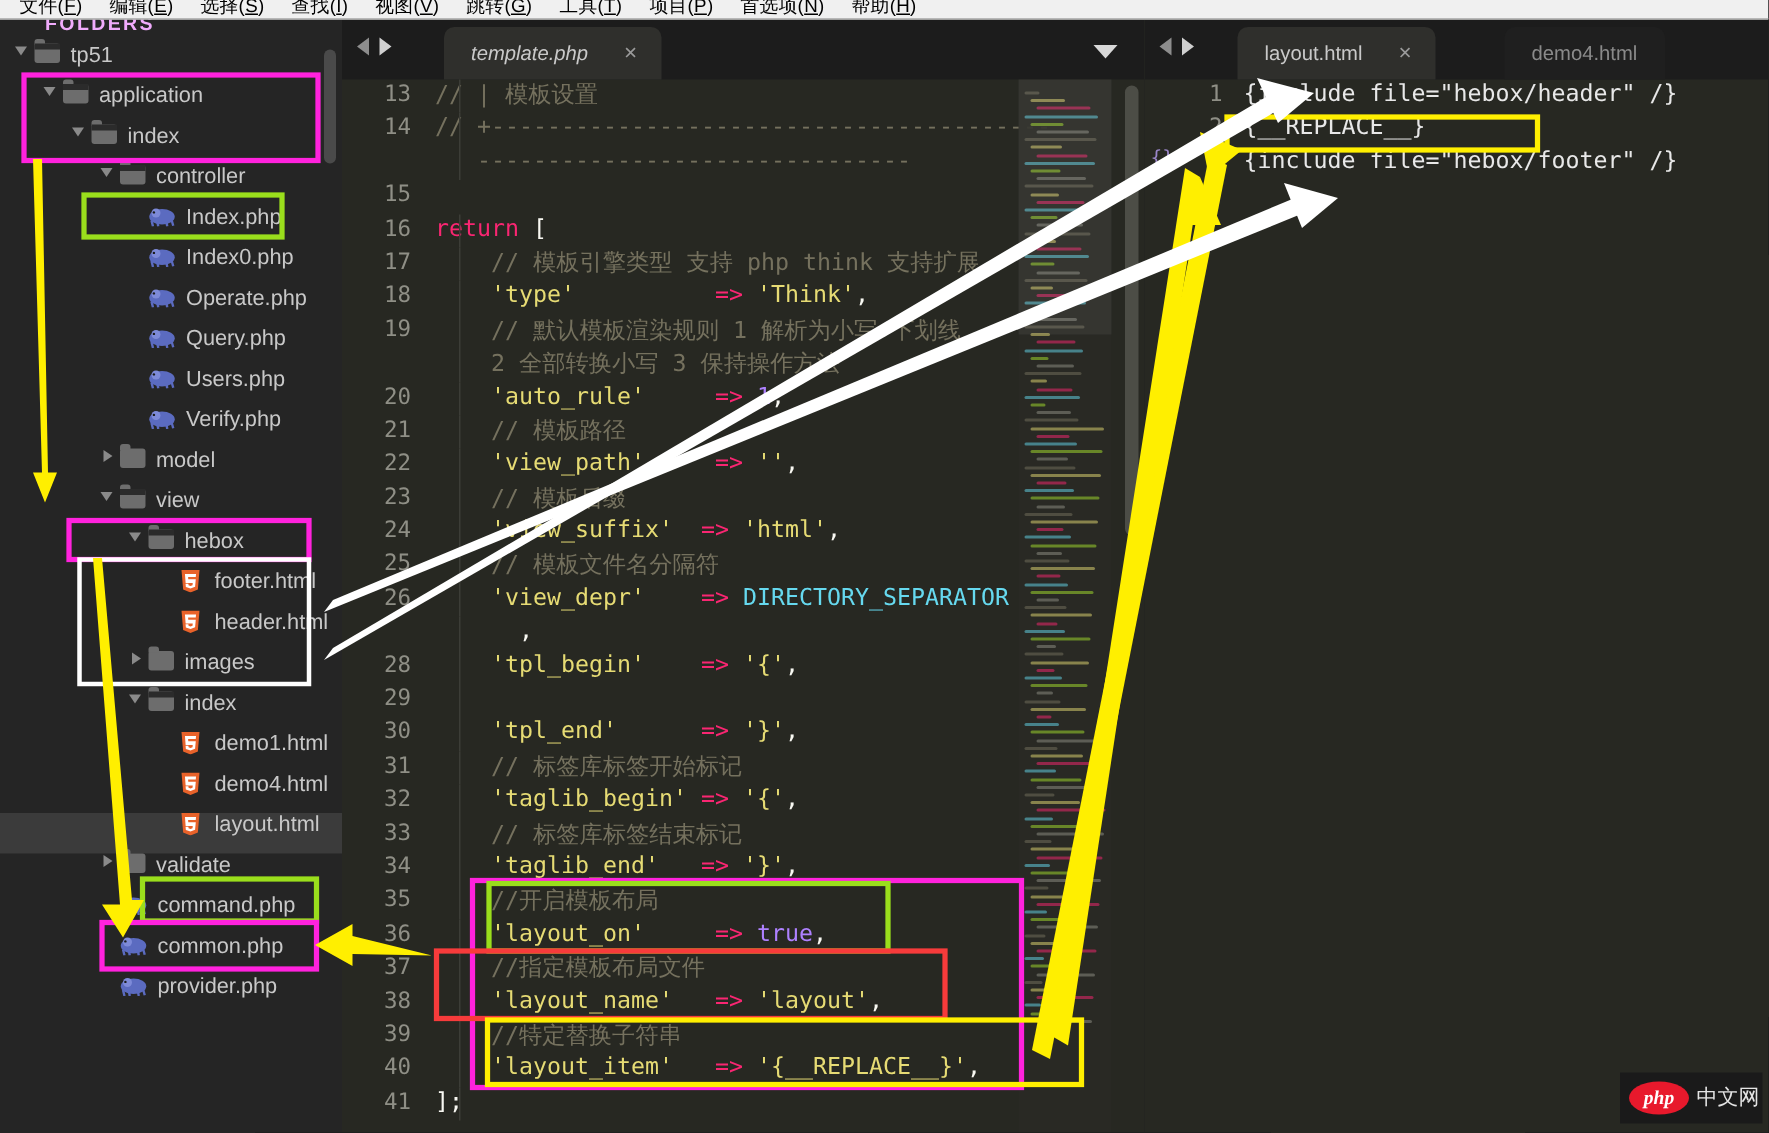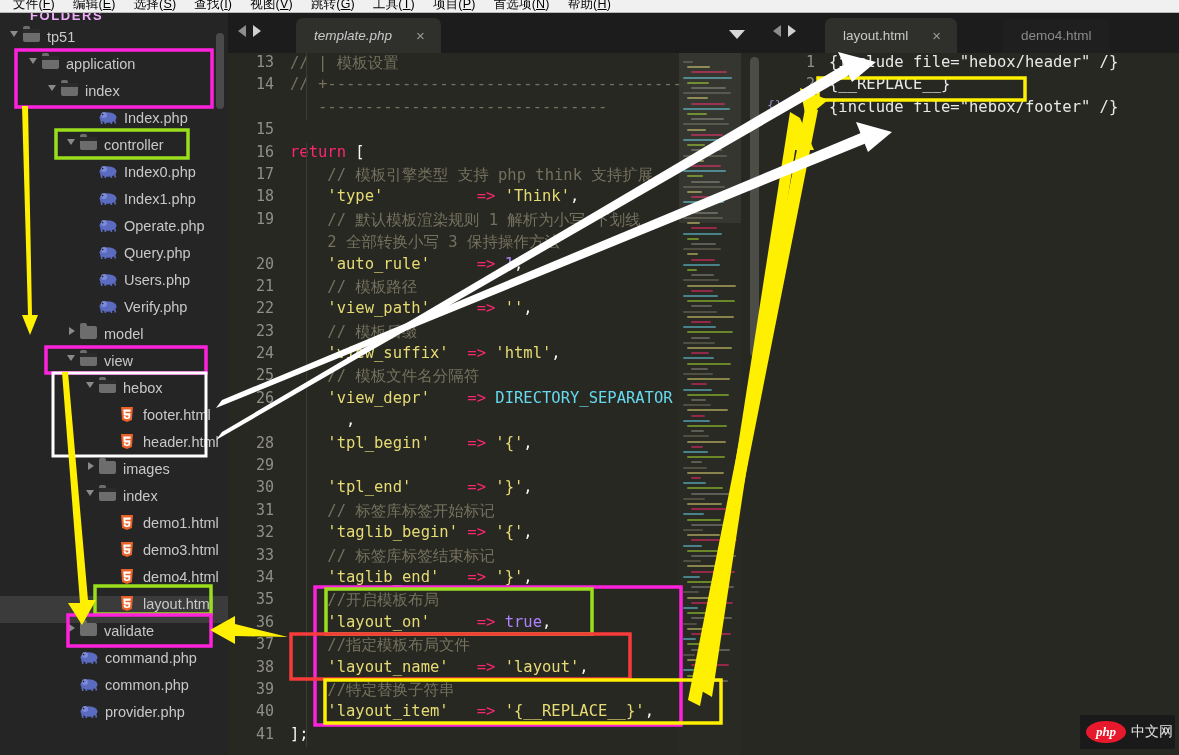--- a/index.html
+++ b/index.html
@@ -140,53 +140,43 @@
           <span class="arrow open" style="margin-left: 29px;"></span>
           <span class="ficon folder-open"></span>
           <span class="lbl">application</span>
         </div>
         <div class="row">
           <span class="arrow open" style="margin-left: 48px;"></span>
           <span class="ficon folder-open"></span>
           <span class="lbl">index</span>
         </div>
         <div class="row">
+          <span class="arrow open" style="margin-left: 67px;"></span>
+          <span class="ficon folder-open"></span>
+          <span class="lbl">controller</span>
+        </div>
+        <div class="row">
           <span class="arrow none" style="margin-left: 86px;"></span>
           <span class="ficon php"><svg width="18" height="14" viewBox="0 0 18 14">
               <ellipse cx="9" cy="7.5" rx="8.5" ry="5.2" fill="#5b6bc0"></ellipse>
               <ellipse cx="5" cy="5" rx="3" ry="3" fill="#7d8ad8"></ellipse>
               <path d="M2 10 L3 14 M6 11 L6.5 14 M12 11 L12.5 14 M15.5 10 L16.5 13.5" stroke="#5b6bc0" stroke-width="1.6"></path>
               <circle cx="3.6" cy="4.6" r="0.8" fill="#1b1b1b"></circle>
             </svg></span>
           <span class="lbl">Index.php</span>
         </div>
         <div class="row">
-          <span class="arrow open" style="margin-left: 67px;"></span>
-          <span class="ficon folder-open"></span>
-          <span class="lbl">controller</span>
-        </div>
-        <div class="row">
           <span class="arrow none" style="margin-left: 86px;"></span>
           <span class="ficon php"><svg width="18" height="14" viewBox="0 0 18 14">
               <ellipse cx="9" cy="7.5" rx="8.5" ry="5.2" fill="#5b6bc0"></ellipse>
               <ellipse cx="5" cy="5" rx="3" ry="3" fill="#7d8ad8"></ellipse>
               <path d="M2 10 L3 14 M6 11 L6.5 14 M12 11 L12.5 14 M15.5 10 L16.5 13.5" stroke="#5b6bc0" stroke-width="1.6"></path>
               <circle cx="3.6" cy="4.6" r="0.8" fill="#1b1b1b"></circle>
             </svg></span>
           <span class="lbl">Index0.php</span>
-        </div>
-        <div class="row">
-          <span class="arrow none" style="margin-left: 86px;"></span>
-          <span class="ficon php"><svg width="18" height="14" viewBox="0 0 18 14">
-              <ellipse cx="9" cy="7.5" rx="8.5" ry="5.2" fill="#5b6bc0"></ellipse>
-              <ellipse cx="5" cy="5" rx="3" ry="3" fill="#7d8ad8"></ellipse>
-              <path d="M2 10 L3 14 M6 11 L6.5 14 M12 11 L12.5 14 M15.5 10 L16.5 13.5" stroke="#5b6bc0" stroke-width="1.6"></path>
-              <circle cx="3.6" cy="4.6" r="0.8" fill="#1b1b1b"></circle>
-            </svg></span>
-          <span class="lbl">Index1.php</span>
         </div>
         <div class="row">
           <span class="arrow none" style="margin-left: 86px;"></span>
           <span class="ficon php"><svg width="18" height="14" viewBox="0 0 18 14">
               <ellipse cx="9" cy="7.5" rx="8.5" ry="5.2" fill="#5b6bc0"></ellipse>
               <ellipse cx="5" cy="5" rx="3" ry="3" fill="#7d8ad8"></ellipse>
               <path d="M2 10 L3 14 M6 11 L6.5 14 M12 11 L12.5 14 M15.5 10 L16.5 13.5" stroke="#5b6bc0" stroke-width="1.6"></path>
               <circle cx="3.6" cy="4.6" r="0.8" fill="#1b1b1b"></circle>
             </svg></span>
           <span class="lbl">Operate.php</span>
@@ -262,28 +252,20 @@
           <span class="ficon folder-open"></span>
           <span class="lbl">index</span>
         </div>
         <div class="row">
           <span class="arrow none" style="margin-left: 105px;"></span>
           <span class="ficon html"><svg width="14" height="15" viewBox="0 0 14 15">
               <path d="M1 0 h12 l-1.1 13 L7 15 L2.1 13 Z" fill="#e8622a"></path>
               <path d="M3.3 2.6 h7.4 l-.2 2.1 H5.4 l.12 1.5 h5.0 l-.45 5.0 L7 12.3 l-3.1-1.0 -.2-2.2 h1.9 l.1 1.1 1.3.4 1.35-.4.14-1.6H3.75Z" fill="#fff"></path>
             </svg></span>
           <span class="lbl">demo1.html</span>
-        </div>
-        <div class="row">
-          <span class="arrow none" style="margin-left: 105px;"></span>
-          <span class="ficon html"><svg width="14" height="15" viewBox="0 0 14 15">
-              <path d="M1 0 h12 l-1.1 13 L7 15 L2.1 13 Z" fill="#e8622a"></path>
-              <path d="M3.3 2.6 h7.4 l-.2 2.1 H5.4 l.12 1.5 h5.0 l-.45 5.0 L7 12.3 l-3.1-1.0 -.2-2.2 h1.9 l.1 1.1 1.3.4 1.35-.4.14-1.6H3.75Z" fill="#fff"></path>
-            </svg></span>
-          <span class="lbl">demo3.html</span>
         </div>
         <div class="row">
           <span class="arrow none" style="margin-left: 105px;"></span>
           <span class="ficon html"><svg width="14" height="15" viewBox="0 0 14 15">
               <path d="M1 0 h12 l-1.1 13 L7 15 L2.1 13 Z" fill="#e8622a"></path>
               <path d="M3.3 2.6 h7.4 l-.2 2.1 H5.4 l.12 1.5 h5.0 l-.45 5.0 L7 12.3 l-3.1-1.0 -.2-2.2 h1.9 l.1 1.1 1.3.4 1.35-.4.14-1.6H3.75Z" fill="#fff"></path>
             </svg></span>
           <span class="lbl">demo4.html</span>
         </div>
         <div class="row selected">

